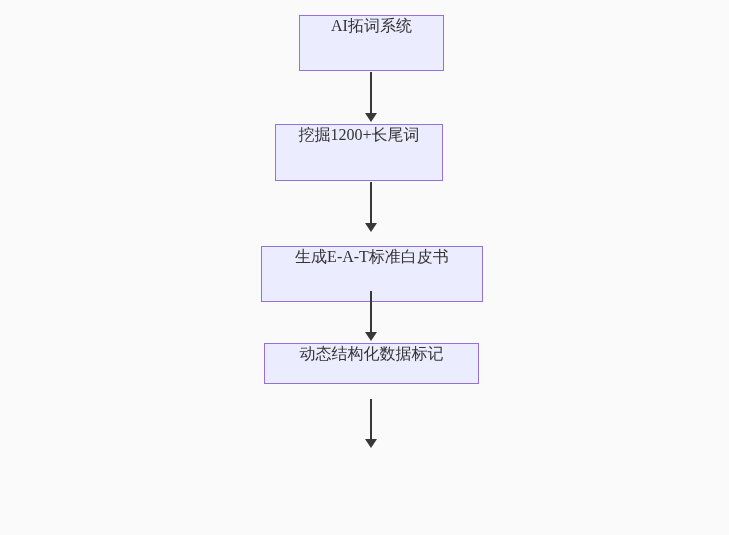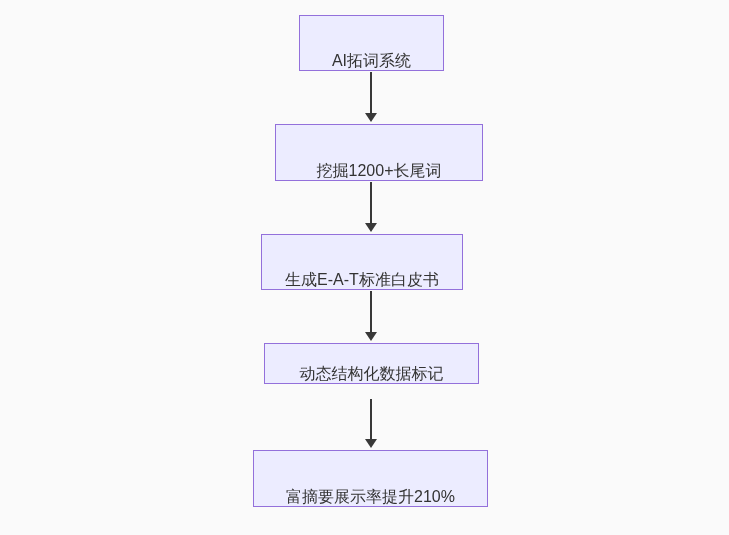--- a/index.html
+++ b/index.html
@@ -21,25 +21,26 @@
     overflow:hidden;
     background:var(--background);
   }
   .node{
     position:absolute;
     box-sizing:border-box;
     background:var(--node-fill);
     border:1.5px solid var(--node-border);
     color:var(--text);
     display:flex;
-    align-items:flex-end;
+    align-items:flex-start;
     justify-content:center;
     font-size:16px;
     line-height:1.2;
     white-space:nowrap;
+    font-family:Liberation Serif, serif;
   }
   .arrow{
     position:absolute;
     left:365px;           
     width:12px;
     display:flex;
     flex-direction:column;
     align-items:center;
   }
   .arrow-line{
@@ -62,44 +63,41 @@
 
   <div class="node" style="left:299px;top:15px;width:145px;height:56px">
     <span>AI拓词系统</span>
   </div>
 
   <div class="arrow" style="top:72px;height:50px">
     <span class="arrow-line"></span>
     <span class="arrow-head"></span>
   </div>
 
-  <div class="node" style="left:275px;top:124px;width:208px;height:57px">
+  <div class="node" style="left:275px;top:124px;width:168px;height:57px">
     <span>挖掘1200+长尾词</span>
   </div>
 
   <div class="arrow" style="top:182px;height:50px">
     <span class="arrow-line"></span>
     <span class="arrow-head"></span>
   </div>
 
-  <div class="node" style="left:261px;top:234px;width:202px;height:56px">
+  <div class="node" style="left:261px;top:246px;width:222px;height:56px">
     <span>生成E-A-T标准白皮书</span>
   </div>
 
   <div class="arrow" style="top:291px;height:50px">
     <span class="arrow-line"></span>
     <span class="arrow-head"></span>
   </div>
 
   <div class="node" style="left:264px;top:343px;width:215px;height:41px">
     <span>动态结构化数据标记</span>
   </div>
 
   <div class="arrow" style="top:399px;height:49px">
     <span class="arrow-line"></span>
     <span class="arrow-head"></span>
   </div>
 
-  <div class="node" style="left:253px;top:450px;width:235px;height:57px">
-    <span>富摘要展示率提升210%</span>
-  </div>
 
 </div>
 
 </body></html>

